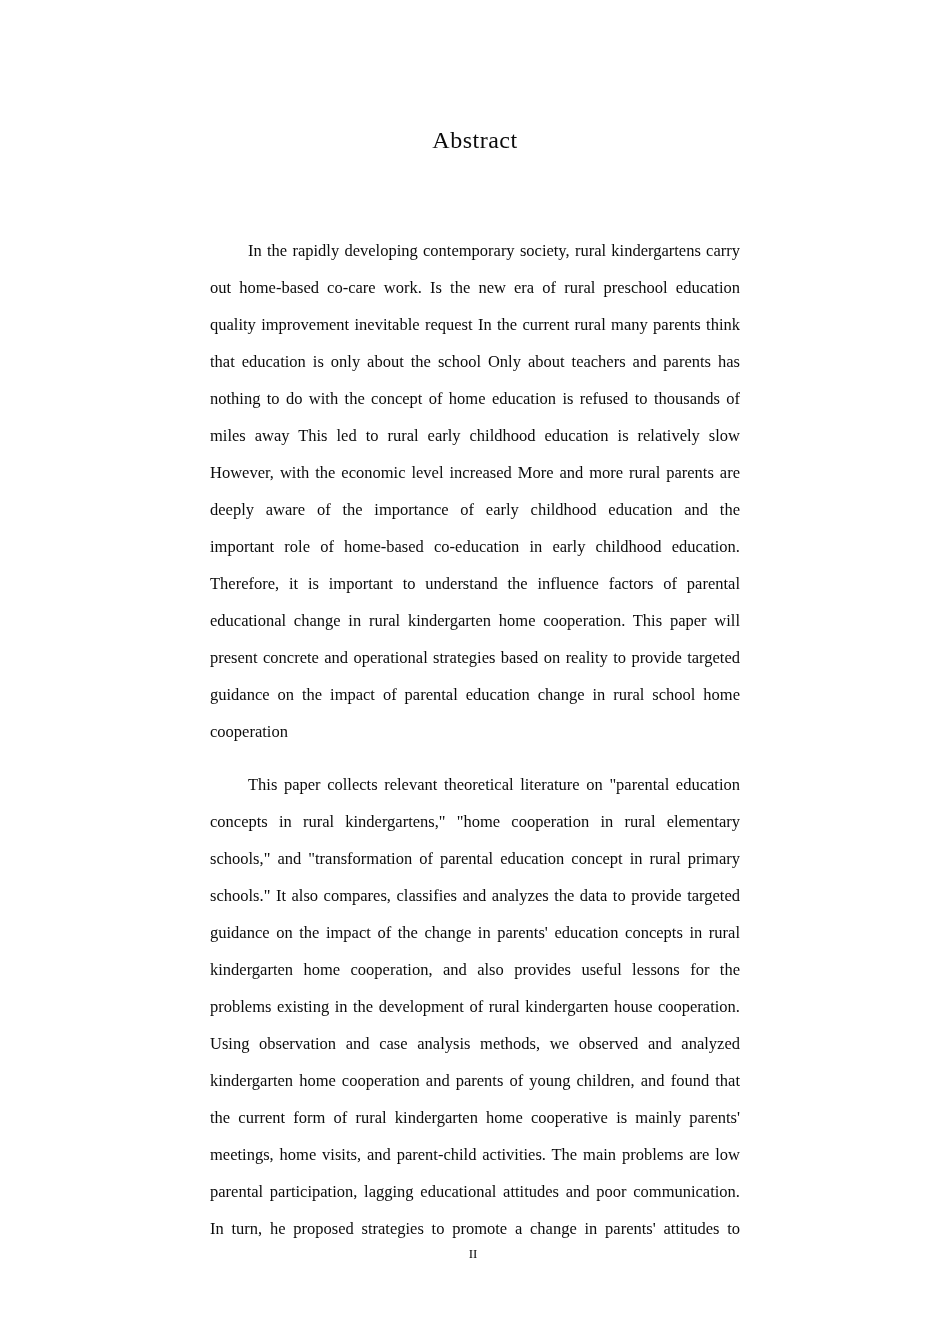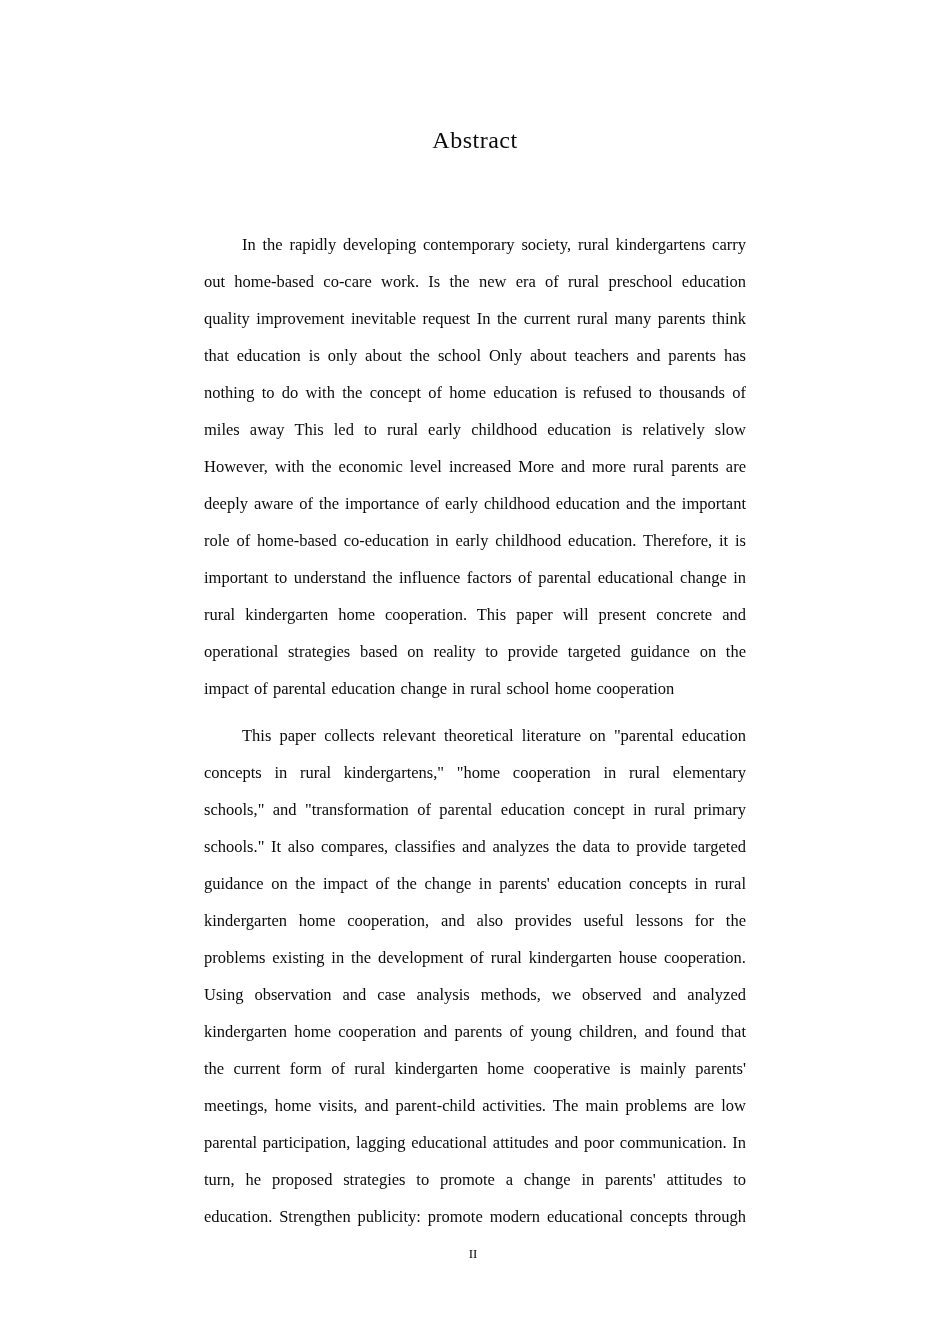--- a/index.html
+++ b/index.html
@@ -29,21 +29,21 @@
     }
     .content {
       margin-top: 60px;
       height: 1028px;
       overflow: hidden;
       font-size: 16.5px;
       line-height: 37px;
       text-align: justify;
     }
     .content p {
-      margin: 10px;
+      margin: 16px;
       text-indent: 38px;
       word-spacing: 1px;
     }
     .page-number {
       position: absolute;
       left: 0;
       right: 4px;
       top: 1246px;
       text-align: center;
       font-size: 13px;

